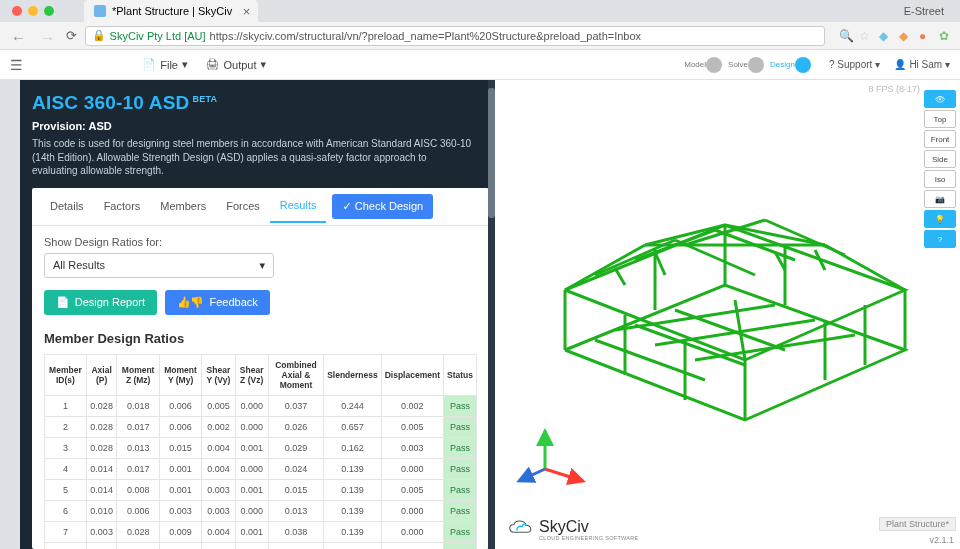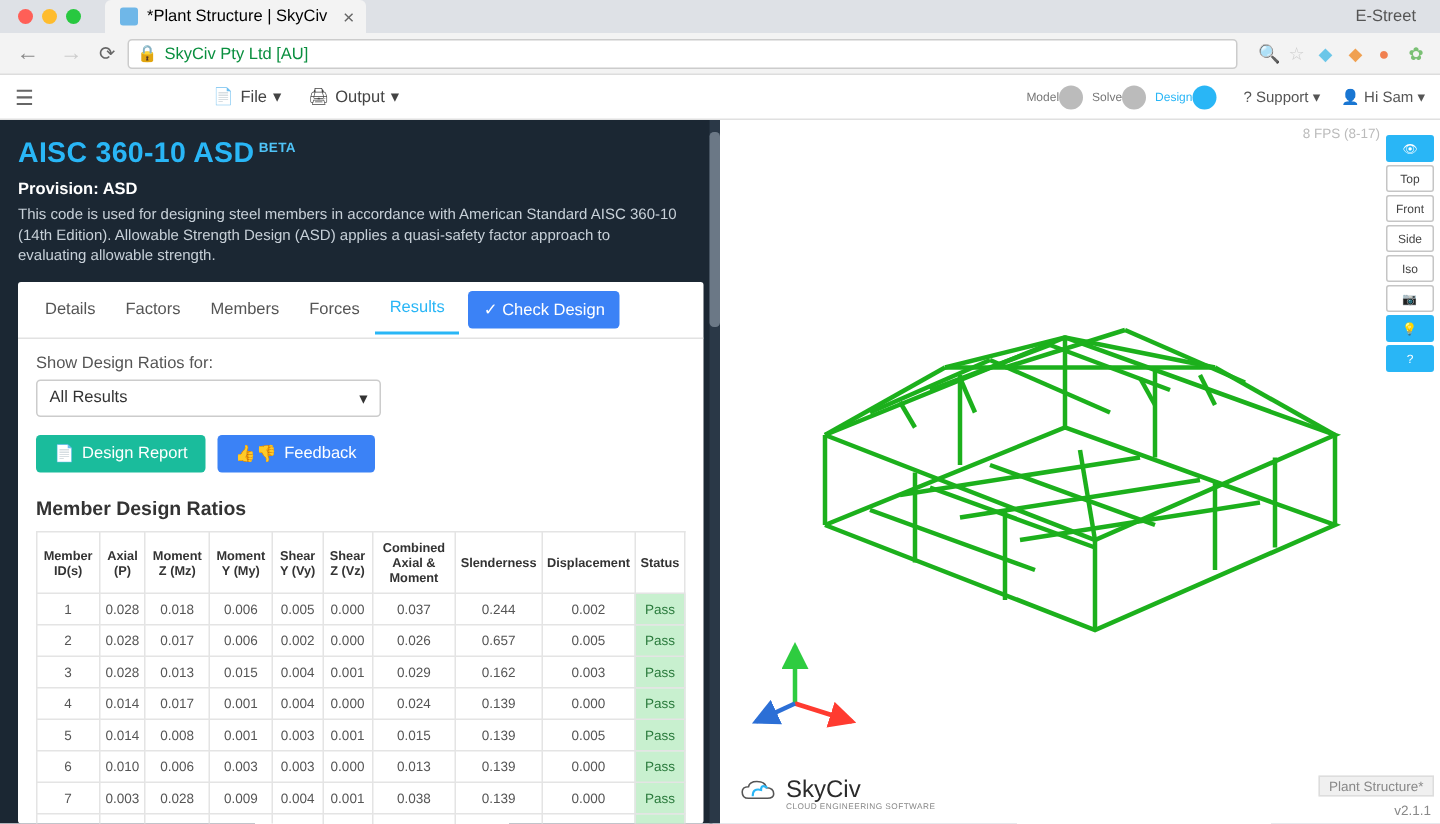--- a/index.html
+++ b/index.html
@@ -1,19 +1,19 @@
 <!DOCTYPE html>
 <html><head>
 <meta charset="utf-8">
 <style>
 * { margin: 0; padding: 0; box-sizing: border-box; font-family: -apple-system, BlinkMacSystemFont, "Segoe UI", Arial, sans-serif; }
 body { width: 960px; height: 549px; overflow: hidden; background: #dee1e6; }
 
 
-.browser-tabs { height: 22px; background: #dee1e6; display: flex; align-items: center; padding: 0 6px; }
+.browser-tabs { height: 22px; background: #dee1e6; display: flex; align-items: center; padding: 0 6px; gap: 14px; }
 .traffic-lights { display: flex; gap: 6px; padding: 0 6px; }
 .tl { width: 10px; height: 10px; border-radius: 50%; }
 .tl.r { background: #ff5f57; } .tl.y { background: #febc2e; } .tl.g { background: #28c840; }
 .tab { background: #f3f3f3; height: 22px; padding: 0 26px 0 10px; font-size: 11px; display: flex; align-items: center; border-radius: 4px 4px 0 0; margin-left: 10px; position: relative; }
 .tab .ico { width: 12px; height: 12px; background: #6fb7e8; border-radius: 2px; margin-right: 6px; }
 .tab .x { position: absolute; right: 8px; font-size: 13px; color: #666; }
 .spacer { flex: 1; }
 .estreet { font-size: 11px; color: #555; padding-right: 10px; }
 
 .url-bar { height: 28px; background: #f3f3f3; display: flex; align-items: center; padding: 0 8px; gap: 8px; border-bottom: 1px solid #ddd; }
@@ -63,21 +63,21 @@
 
 .table-title { font-size: 13px; font-weight: 600; margin-bottom: 8px; }
 table { border-collapse: collapse; width: 100%; font-size: 9px; }
 th, td { border: 1px solid #e4e4e4; text-align: center; padding: 5px 3px; }
 th { font-weight: 600; font-size: 8.5px; line-height: 1.2; color: #333; }
 td { color: #555; }
 .pass { background: #c8f0cf; color: #2a7a3c; font-weight: 500; }
 
 .scrollbar { width: 7px; background: #2a3847; position: absolute; right: 0; top: 0; bottom: 0; }
 .scrollbar .thumb { width: 7px; background: #6b7886; height: 130px; margin-top: 8px; border-radius: 3px; }
-.left-wrap { position: relative; flex: 1; display:flex; }
+.left-wrap { position: relative; flex: 1; display:flex;margin-left:20px; }
 
 
 .view-tools { position: absolute; right: 4px; top: 10px; display: flex; flex-direction: column; gap: 2px; }
 .vtool { width: 32px; height: 18px; background: #fff; border: 1px solid #c5c5c5; border-radius: 2px; font-size: 8px; display: flex; align-items: center; justify-content: center; color: #444; }
 .vtool.blue { background: #29b6f6; color: #fff; border-color: #29b6f6; }
 .fps { position: absolute; right: 40px; top: 4px; font-size: 9px; color: #bbb; }
 .logo { position: absolute; left: 12px; bottom: 8px; display: flex; gap: 4px; }
 .logo-cloud { width: 28px; height: 20px; }
 .logo-text { font-size: 16px; font-weight: 500; color: #2b2b2b; }
 .logo-sub { font-size: 5.5px; color: #888; letter-spacing: 0.3px; display: block; margin-top: -1px; }
@@ -106,20 +106,23 @@
   <span class="estreet">E-Street</span>
 </div>
 
 <div class="url-bar">
   <span class="nav-arrow">←</span>
   <span class="nav-arrow" style="color:#ccc">→</span>
   <span class="reload">⟳</span>
   <div class="url-input">
     <span class="lock">🔒</span>
     <span class="url-co">SkyCiv Pty Ltd [AU]</span>
+    <span class="url-path" style="margin-left:4px">
+      <span>https://</span><span>skyciv.com</span><span>/structural/vn/?preload_name=Plant%20Structure&amp;preload_path=Inbox</span>
+    </span>
   </div>
   <div class="ext-icons">
     <span>🔍</span>
     <span class="star">☆</span>
     <span style="color:#6bc6e8">◆</span>
     <span style="color:#f0a050">◆</span>
     <span style="color:#f08050">●</span>
     <span style="color:#7ac074">✿</span>
   </div>
 </div>

